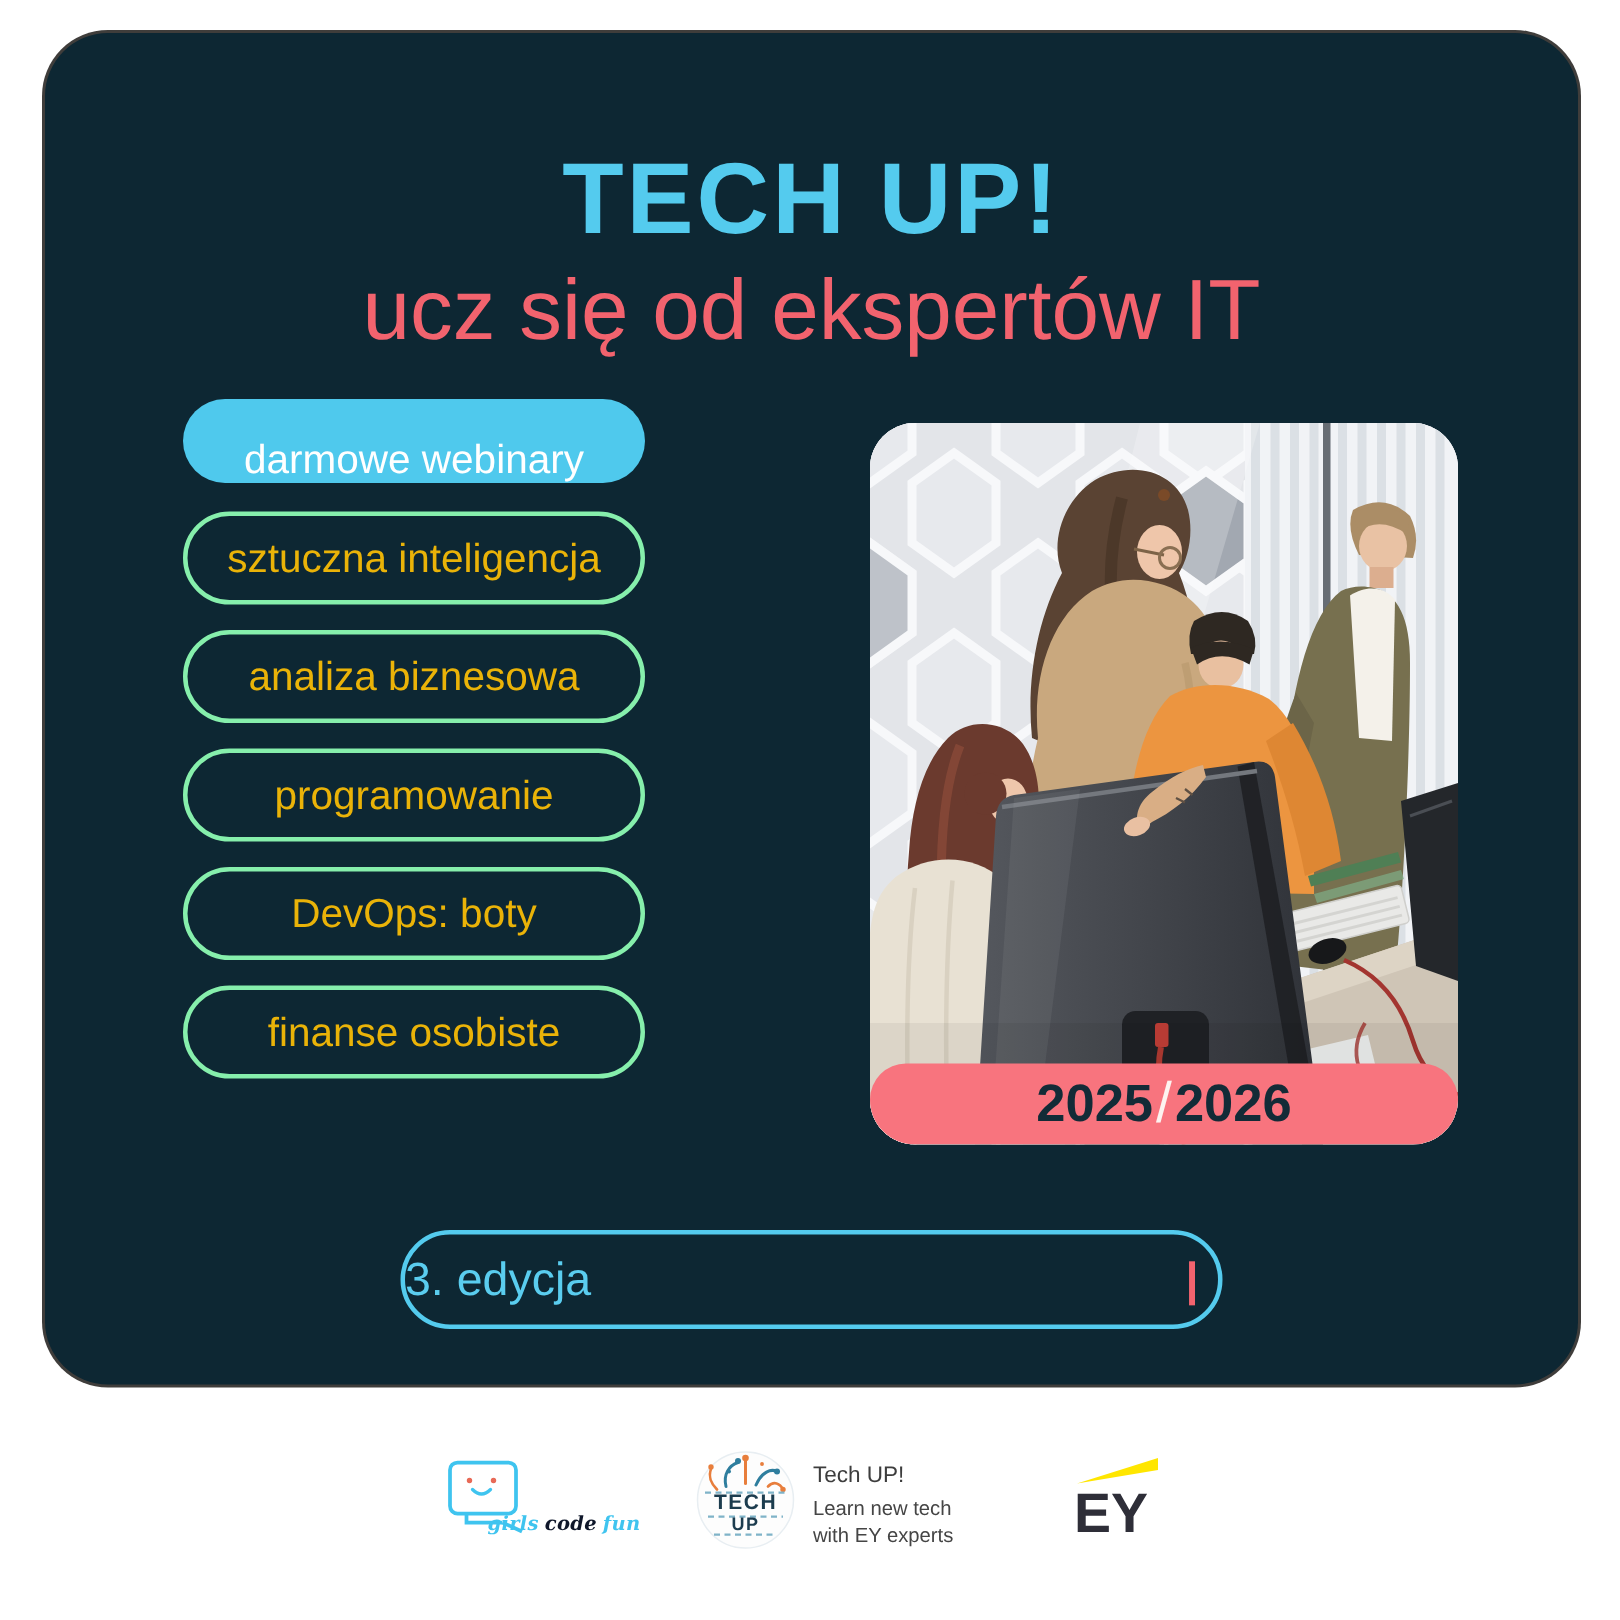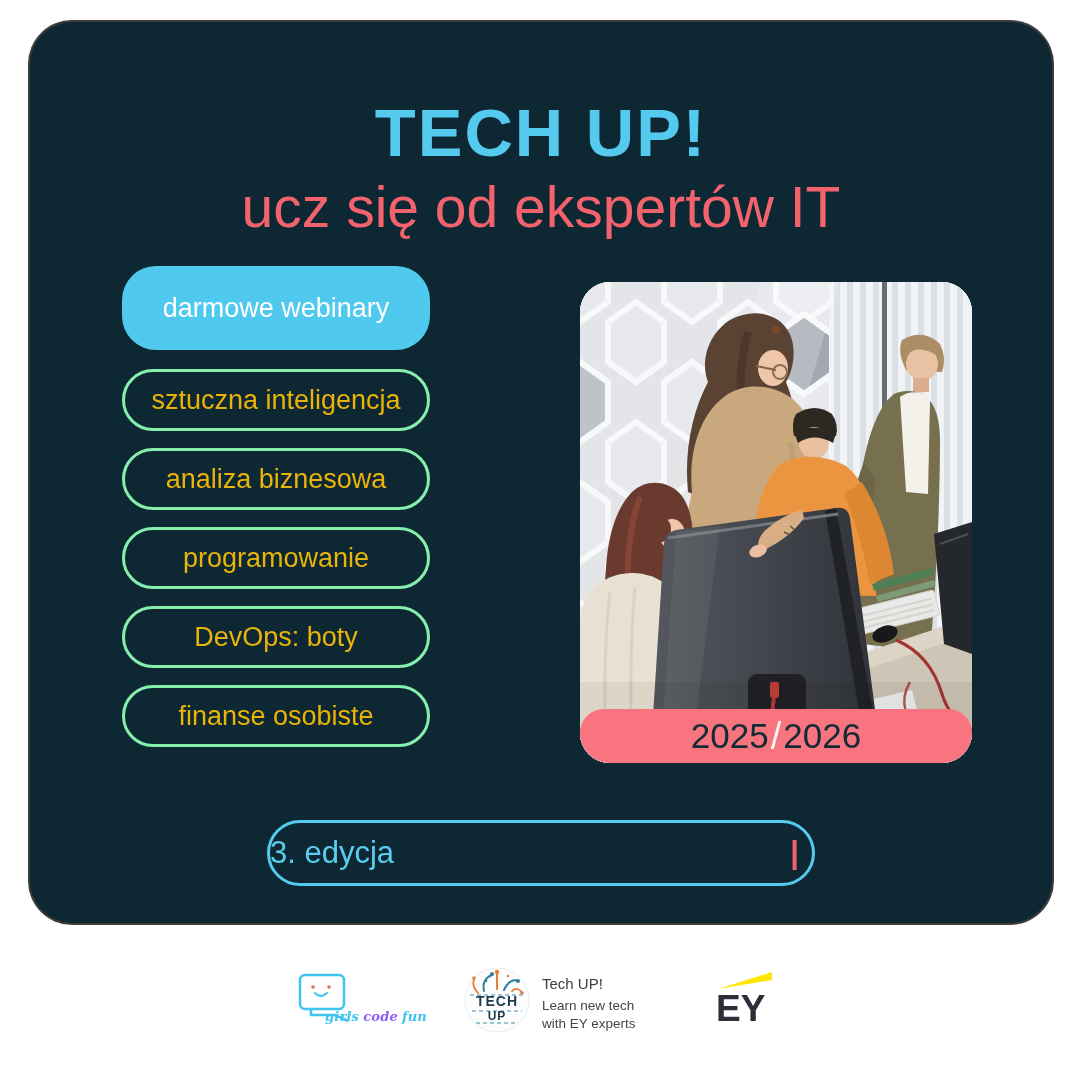--- a/index.html
+++ b/index.html
@@ -8,40 +8,40 @@
   .card{position:absolute;left:30px;top:22px;width:1022px;height:901px;
         background:#0d2733;border-radius:42px;box-shadow:0 0 0 2px #3f3d3b;}
   .title{position:absolute;top:72px;left:0;width:100%;text-align:center;margin:0;
          font-size:67px;font-weight:800;letter-spacing:2px;color:#54cbee;}
   .subtitle{position:absolute;top:152px;left:0;width:100%;text-align:center;margin:0;
             font-size:57px;font-weight:400;color:#f2636e;}
   .topics{position:absolute;left:92px;top:244px;width:308px;display:flex;flex-direction:column;gap:17px;}
   .pill{height:62px;box-sizing:border-box;border:3px solid #86efac;border-radius:31px;
         display:flex;align-items:center;justify-content:center;
         font-size:27px;color:#eab308;white-space:nowrap;}
-  .pill.filled{height:84px;border:none;background:#4fc9ed;color:#ffffff;border-radius:34px;margin-bottom:2px;}
+  .pill.filled{height:56px;border:none;background:#4fc9ed;color:#ffffff;border-radius:34px;margin-bottom:2px;align-items:flex-end;}
   .photo-wrap{position:absolute;left:550px;top:260px;width:392px;height:481px;
               border-radius:30px;overflow:hidden;background:#d7dade;}
   .photo-svg{position:absolute;left:0;top:0;}
   .banner{position:absolute;left:0;bottom:0;width:100%;height:54px;background:#f8747e;
           border-radius:24px;display:flex;align-items:center;justify-content:center;
           font-size:35px;white-space:nowrap;}
   .b-label{color:#fdf6f3;margin-right:13px;font-weight:400;}
-  .b-year{color:#132b37;font-weight:400;}
+  .b-year{color:#132b37;font-weight:700;}
   .b-slash{color:#fdf3f0;font-weight:300;margin:0 2px;font-size:38px;}
   .edition{position:absolute;left:237px;top:798px;width:548px;height:66px;box-sizing:border-box;
            border:3px solid #54cbee;border-radius:33px;display:flex;align-items:center;justify-content:space-between;
            font-size:31px;color:#5acdef;white-space:nowrap;}
   .edition .sep{color:#f2636e;margin:0 13px;font-weight:600;}
   .footer{position:absolute;left:0;top:923px;width:1080px;height:157px;}
   .gcf{position:absolute;left:298px;top:50px;width:140px;height:70px;}
   .gcf svg{position:absolute;left:0;top:0;}
   .gcf-text{position:absolute;left:27px;top:36px;font-family:"DejaVu Serif","Liberation Serif",serif;
             font-style:italic;font-weight:bold;font-size:13px;letter-spacing:.2px;white-space:nowrap;}
-  .gcf-cyan{color:#3fc4ef;} .gcf-red{color:#8b5cf6;margin:0 4px;}
+  .gcf-cyan{color:#3fc4ef;} .gcf-red{color:#0f172a;margin:0 4px;}
   .techup{position:absolute;left:464px;top:44px;display:flex;gap:12px;align-items:flex-start;}
   .techup-text{padding-top:8px;color:#454545;}
   .techup-title{font-size:15px;color:#3d3d3d;margin-bottom:5px;}
   .techup-line{font-size:13.5px;line-height:1.35;}
   .ey{position:absolute;left:714px;top:46px;}
 </style>
 </head>
 <body>
 
 <div class="page">

